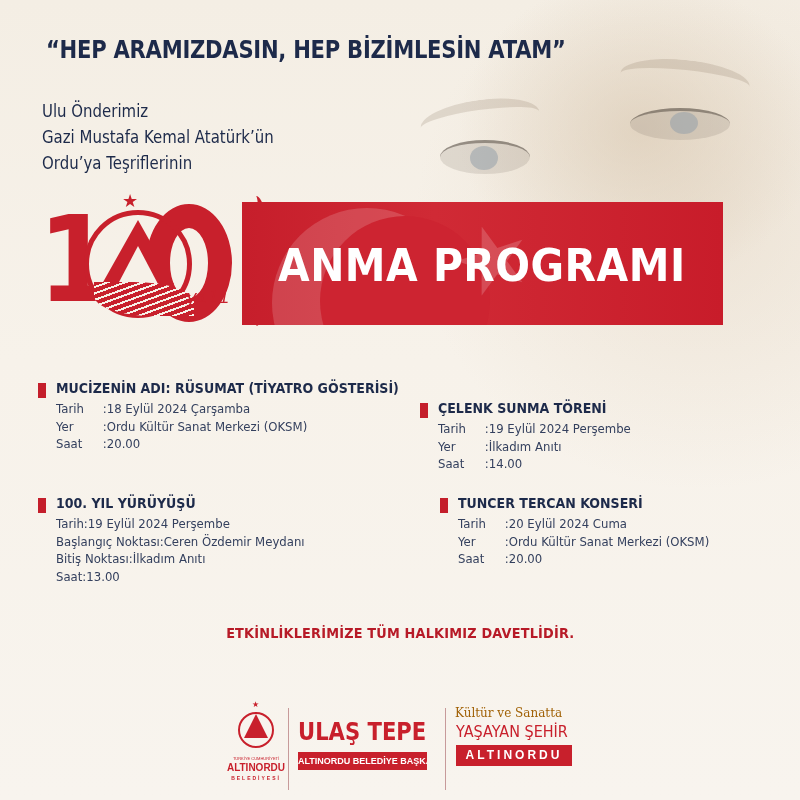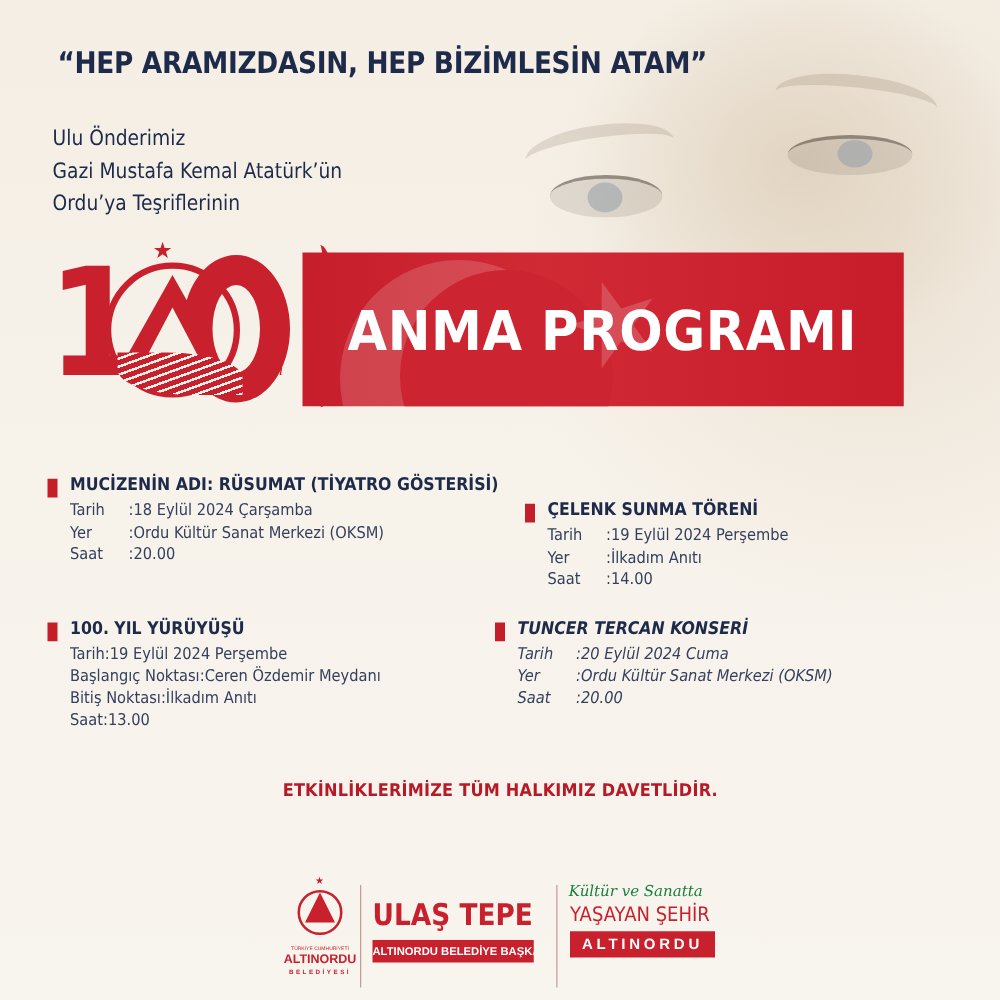--- a/index.html
+++ b/index.html
@@ -62,23 +62,23 @@
     .logo-star { position: absolute; left: 84px; top: -6px; color: #c8202c; font-size: 18px; }
     .logo-zero {
       position: absolute; left: 108px; top: 8px; width: 86px; height: 118px;
       border-radius: 50%; border: 24px solid #c8202c;
     }
     .logo-wing {
       position: absolute; left: 56px; top: 86px; width: 100px; height: 34px;
       border-radius: 0 60% 0 60%; background: repeating-linear-gradient(160deg, #c8202c 0 4px, #f6f1e8 4px 6px);
     }
     .logo-yili {
-      position: absolute; left: 172px; top: 92px;
-      font-family: Liberation Serif, serif; font-style: italic;
-      font-size: 13px; color: #c8202c;
+      position: absolute; left: 148px; top: 92px;
+      font-family: Liberation Mono, monospace; font-style: italic;
+      font-size: 18px; color: #c8202c;
     }
     .logo-paren {
       position: absolute; left: 204px; top: 0px; width: 28px; height: 130px;
       border-right: 10px solid #c8202c; border-radius: 0 50% 50% 0;
     }
 
     
     .banner {
       position: absolute; left: 242px; top: 202px; width: 481px; height: 123px;
       background: linear-gradient(90deg, #c61e2b 0%, #d02a35 40%, #c81c2a 100%);
@@ -155,22 +155,22 @@
       font-size: 24px; color: #c8202c; white-space: nowrap;
       transform: scaleX(0.88); transform-origin: left center;
     }
     .mayor-title {
       position: absolute; left: 298px; top: 52px; width: 129px; height: 18px;
       background: #c8202c; color: #fff; font-size: 9px; font-weight: bold;
       line-height: 18px; text-align: center; white-space: nowrap; overflow: hidden;
     }
     .slogan-script {
       position: absolute; left: 455px; top: 6px;
-      font-family: "DejaVu Serif", serif; font-style: italic;
-      font-size: 12px; color: #15803d; white-space: nowrap;
+      font-family: "DejaVu Serif", serif; 
+      font-size: 12px; color: #a16207; white-space: nowrap;
     }
     .slogan-main {
       position: absolute; left: 456px; top: 22px;
       font-family: "DejaVu Sans", sans-serif; font-size: 16px; color: #c8202c;
       white-space: nowrap; transform: scaleX(0.9); transform-origin: left center;
     }
     .slogan-box {
       position: absolute; left: 456px; top: 45px; width: 116px; height: 21px;
       background: #c8202c; color: #fff; font-size: 12px; font-weight: bold;
       line-height: 21px; text-align: center; letter-spacing: 3px;
@@ -281,21 +281,21 @@
         <span>İlkadım Anıtı</span>
       </div>
     <div class="event-line">
         <span class="lbl">Saat</span>
         <span>: </span>
         <span>13.00</span>
       </div>
   </div>
 </div>
 
-<div class="event" style="left:396px;top:495px;width:340px;height:80px;font-style:italic;">
+<div class="event" style="left:440px;top:495px;width:340px;height:80px;">
   <div class="event-bar"></div>
   <div class="event-title">TUNCER TERCAN KONSERİ</div>
   <div class="event-lines">
     <div class="event-line">
         <span class="lbl w">Tarih</span>
         <span>: </span>
         <span>20 Eylül 2024 Cuma</span>
       </div>
     <div class="event-line">
         <span class="lbl w">Yer</span>

